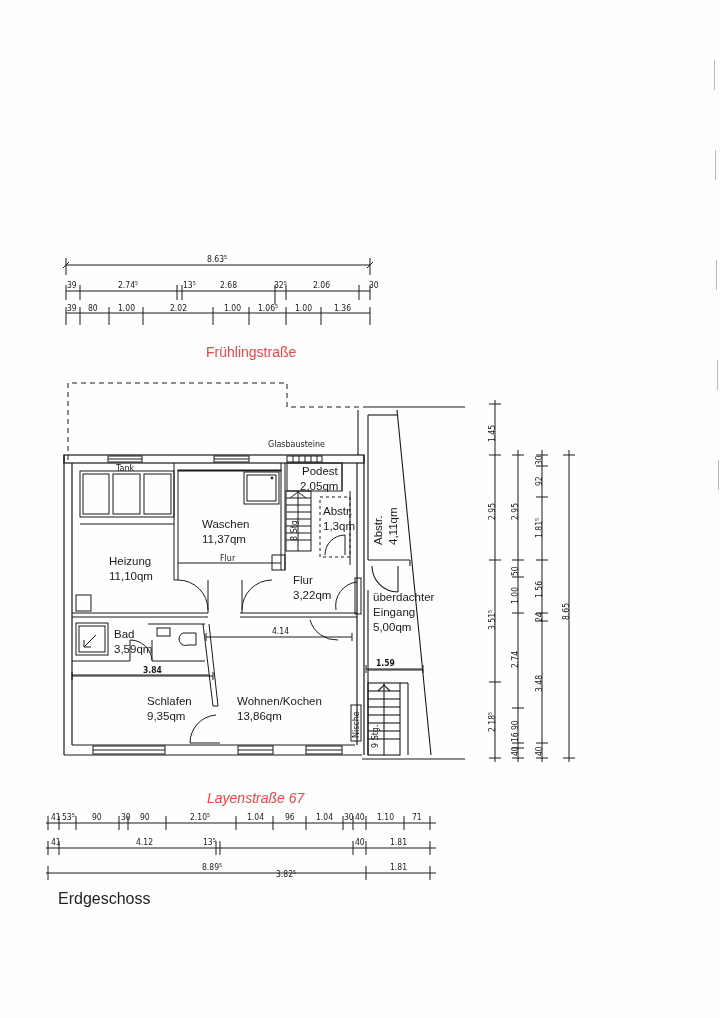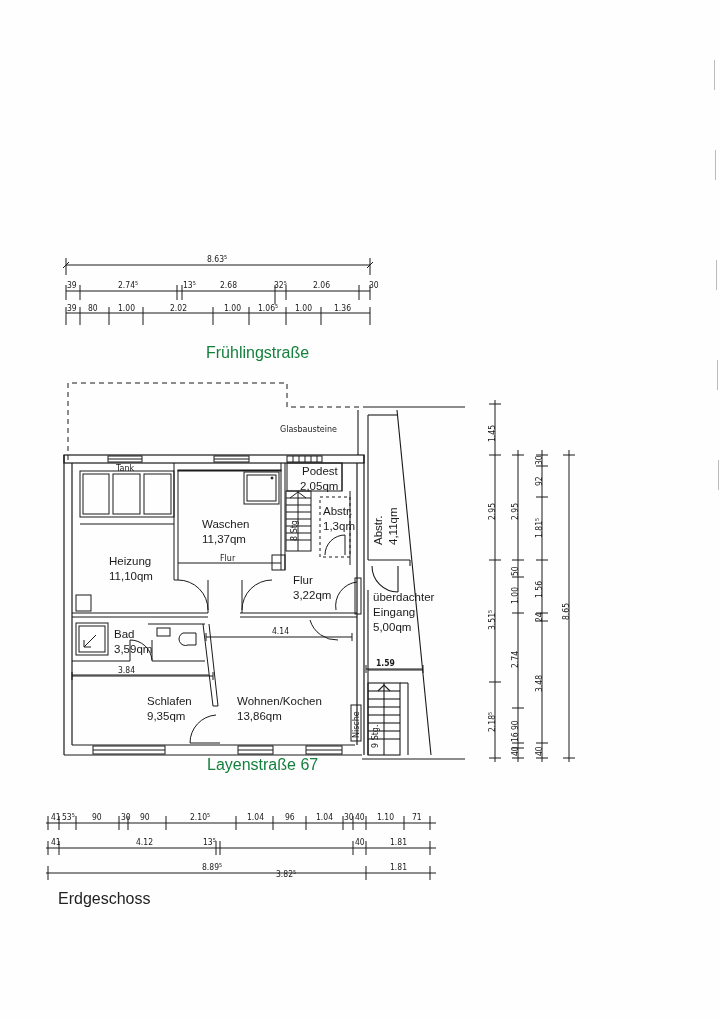--- a/index.html
+++ b/index.html
@@ -1,19 +1,19 @@
 <!DOCTYPE html>
 <html><head>
 <meta charset="utf-8">
 <style>
   html, body { margin: 0; padding: 0; }
   body { width: 720px; height: 1018px; background: #fefefe; position: relative; overflow: hidden; font-family: "Liberation Sans", sans-serif; color: #1a1a1a; }
   .abs { position: absolute; }
   svg.plan { position: absolute; left: 0; top: 0; }
-  .street { font-size: 16px; font-family: "Liberation Sans", sans-serif; color: #15803d; }
+  .street { font-size: 14px; font-family: "Liberation Sans", sans-serif; color: #ef4444; }
   .title { font-size: 16px; font-family: "Liberation Sans", sans-serif; color: #222; }
   .room { font-size: 11.5px; line-height: 15px; font-family: "Liberation Sans", sans-serif; color: #1a1a1a; }
   .small { font-size: 8px; font-family: "DejaVu Sans", sans-serif; color: #1a1a1a; }
   .dim { font-size: 8.5px; font-family: "DejaVu Sans Condensed", "DejaVu Sans", sans-serif; color: #1a1a1a; white-space: nowrap; }
   .vtext { transform-origin: left top; transform: rotate(-90deg); white-space: nowrap; }
   .scanmark { position: absolute; width: 1px; background: #bbb; }
 </style>
 </head>
 <body>
 
@@ -308,23 +308,23 @@
 <div class="dim abs" style="left:67px;top:303px;">39</div>
 <div class="dim abs" style="left:88px;top:303px;">80</div>
 <div class="dim abs" style="left:118px;top:303px;">1.00</div>
 <div class="dim abs" style="left:170px;top:303px;">2.02</div>
 <div class="dim abs" style="left:224px;top:303px;">1.00</div>
 <div class="dim abs" style="left:258px;top:303px;">1.06⁵</div>
 <div class="dim abs" style="left:295px;top:303px;">1.00</div>
 <div class="dim abs" style="left:334px;top:303px;">1.36</div>
 
 <div class="street abs" style="left:206px;top:344px;">Frühlingstraße</div>
-<div class="street abs" style="left:207px;top:756px;">Layenstraße 67</div>
-
-<div class="small abs" style="left:268px;top:425px;margin-left:12px;">Glasbausteine</div>
+<div class="street abs" style="left:207px;top:790px;font-style:italic;">Layenstraße 67</div>
+
+<div class="small abs" style="left:268px;top:440px;">Glasbausteine</div>
 <div class="small abs" style="left:116px;top:464px;">Tank</div>
 <div class="small abs" style="left:220px;top:554px;">Flur</div>
 <div class="small abs vtext" style="left:290px;top:541px;">8 Stg</div>
 <div class="small abs vtext" style="left:371px;top:748px;">9 Stg.</div>
 <div class="small abs vtext" style="left:352px;top:738px;">Nische</div>
 
 <div class="room abs" style="left:300px;top:464px;">
   <div style="padding-left:2px;">Podest</div>
   <div>2,05qm</div>
 </div>
@@ -360,21 +360,21 @@
 <div class="room abs" style="left:115px;top:694px;margin-left:32px;">
   <div>Schlafen</div>
   <div>9,35qm</div>
 </div>
 <div class="room abs" style="left:237px;top:694px;">
   <div>Wohnen/Kochen</div>
   <div>13,86qm</div>
 </div>
 
 <div class="dim abs" style="left:272px;top:626px;">4.14</div>
-<div class="dim abs" style="left:118px;top:665px;">3.84</div>
+<div class="dim abs" style="left:143px;top:665px;font-weight:bold;">3.84</div>
 <div class="dim abs" style="left:376px;top:658px;font-weight:bold;">1.59</div>
 
 <div class="dim abs vtext" style="left:487px;top:442px;">1.45</div>
 <div class="dim abs vtext" style="left:487px;top:520px;">2.95</div>
 <div class="dim abs vtext" style="left:487px;top:630px;">3.51⁵</div>
 <div class="dim abs vtext" style="left:487px;top:732px;">2.18⁵</div>
 
 <div class="dim abs vtext" style="left:510px;top:520px;">2.95</div>
 <div class="dim abs vtext" style="left:510px;top:576px;">50</div>
 <div class="dim abs vtext" style="left:510px;top:604px;">1.00</div>

